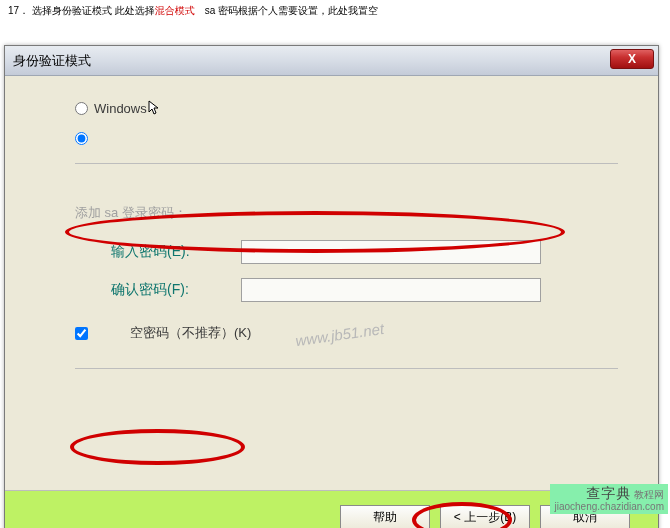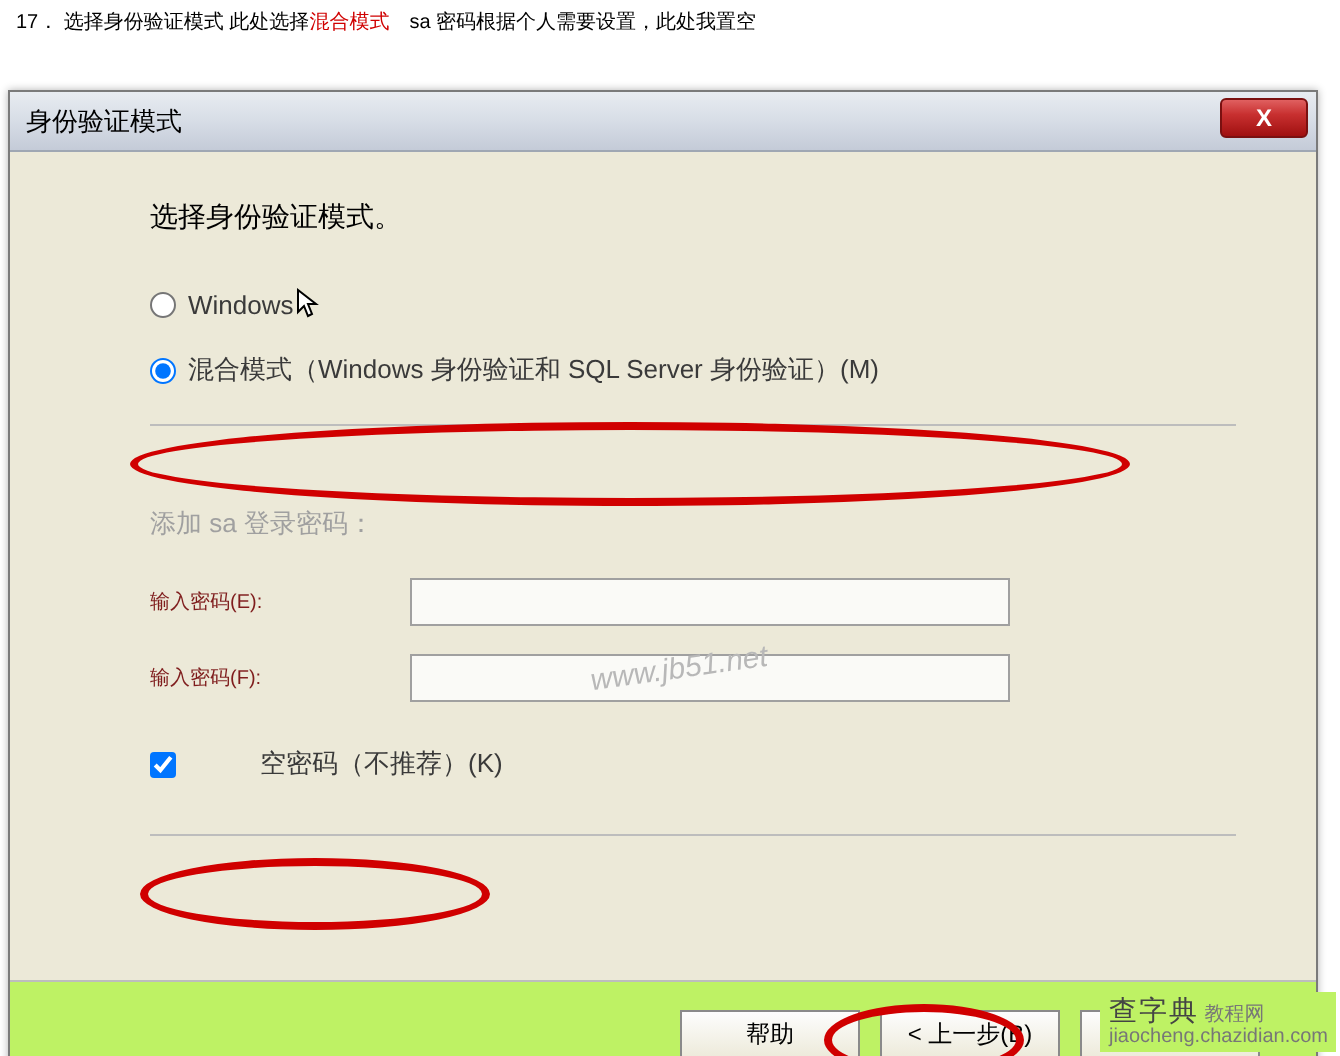--- a/index.html
+++ b/index.html
@@ -121,22 +121,23 @@
       margin-bottom: 18px;
       margin-top: 40px;
     }
     .field-row {
       display: flex;
       align-items: center;
       margin-bottom: 14px;
     }
     .field-label {
       width: 130px;
-      color: #7f1d1d;
-      font-size: 10px;
+      color: #0f766e;
+      font-size: 14px;
+      margin-left: 36px;
     }
     .field-input {
       width: 300px;
       height: 24px;
       border: 1px solid #a0a0a0;
       background: #fafaf7;
       padding: 2px 4px;
       font-size: 13px;
     }
     .checkbox-row {
@@ -187,75 +188,73 @@
       color: #b8b8b8;
       font-size: 15px;
       font-style: italic;
       transform: rotate(-8deg);
       pointer-events: none;
       font-family: Arial, sans-serif;
     }
     .corner-mark {
       position: absolute;
       right: 2px;
-      bottom: 2px;
+      bottom: 14px;
       font-size: 10px;
       color: #777;
-      background: #bef264;
+      background: #86efac;
       padding: 2px 4px;
       line-height: 1.1;
-      text-align: left;
+      text-align: right;
     }
     .corner-brand { font-size: 14px; color: #444; letter-spacing: 1px; }
   </style>
 </head>
 <body>
 
 <div class="caption">
   <span>17．</span>
   <span>选择身份验证模式  此处选择</span><span class="highlight">混合模式</span><span>　sa 密码根据个人需要设置，此处我置空</span>
 </div>
 
 <div class="dialog">
   <div class="titlebar">
     <span class="titlebar-text">身份验证模式</span>
     <div class="close-btn">
       <span>X</span>
     </div>
   </div>
 
   <div class="dialog-body">
-    <div class="heading">选择身份验证模式。</div>
 
     <label class="radio-row">
       <input type="radio" name="authmode" style="">
       <span>Windows </span>
       <span class="cursor-icon">
         <svg viewBox="0 0 14 16">
             <path d="M1 1 L1 12 L4 9 L6 14 L8 13 L6 8 L10 8 Z" fill="#fff" stroke="#000" stroke-width="1"></path>
           </svg>
       </span>
     </label>
 
     <label class="radio-row">
       <input type="radio" name="authmode" checked="" style="">
-      <span>混合模式（Windows 身份验证和 SQL Server 身份验证）(M)</span>
     </label>
 
     <hr class="divider">
 
     <div class="section-label">添加 sa 登录密码：</div>
 
     <div class="field-row">
       <div class="field-label">输入密码(E):</div>
       <input type="password" class="field-input" disabled="" style="">
     </div>
 
     <div class="field-row">
-      <div class="field-label">输入密码(F):</div>
+      <div class="field-label">确认密码(F):</div>
       <input type="password" class="field-input" disabled="" style="">
     </div>
 
     <label class="checkbox-row">
       <input type="checkbox" checked="" style="">
       <span>空密码（不推荐）(K)</span>
     </label>
 
     <hr class="divider2">
 

